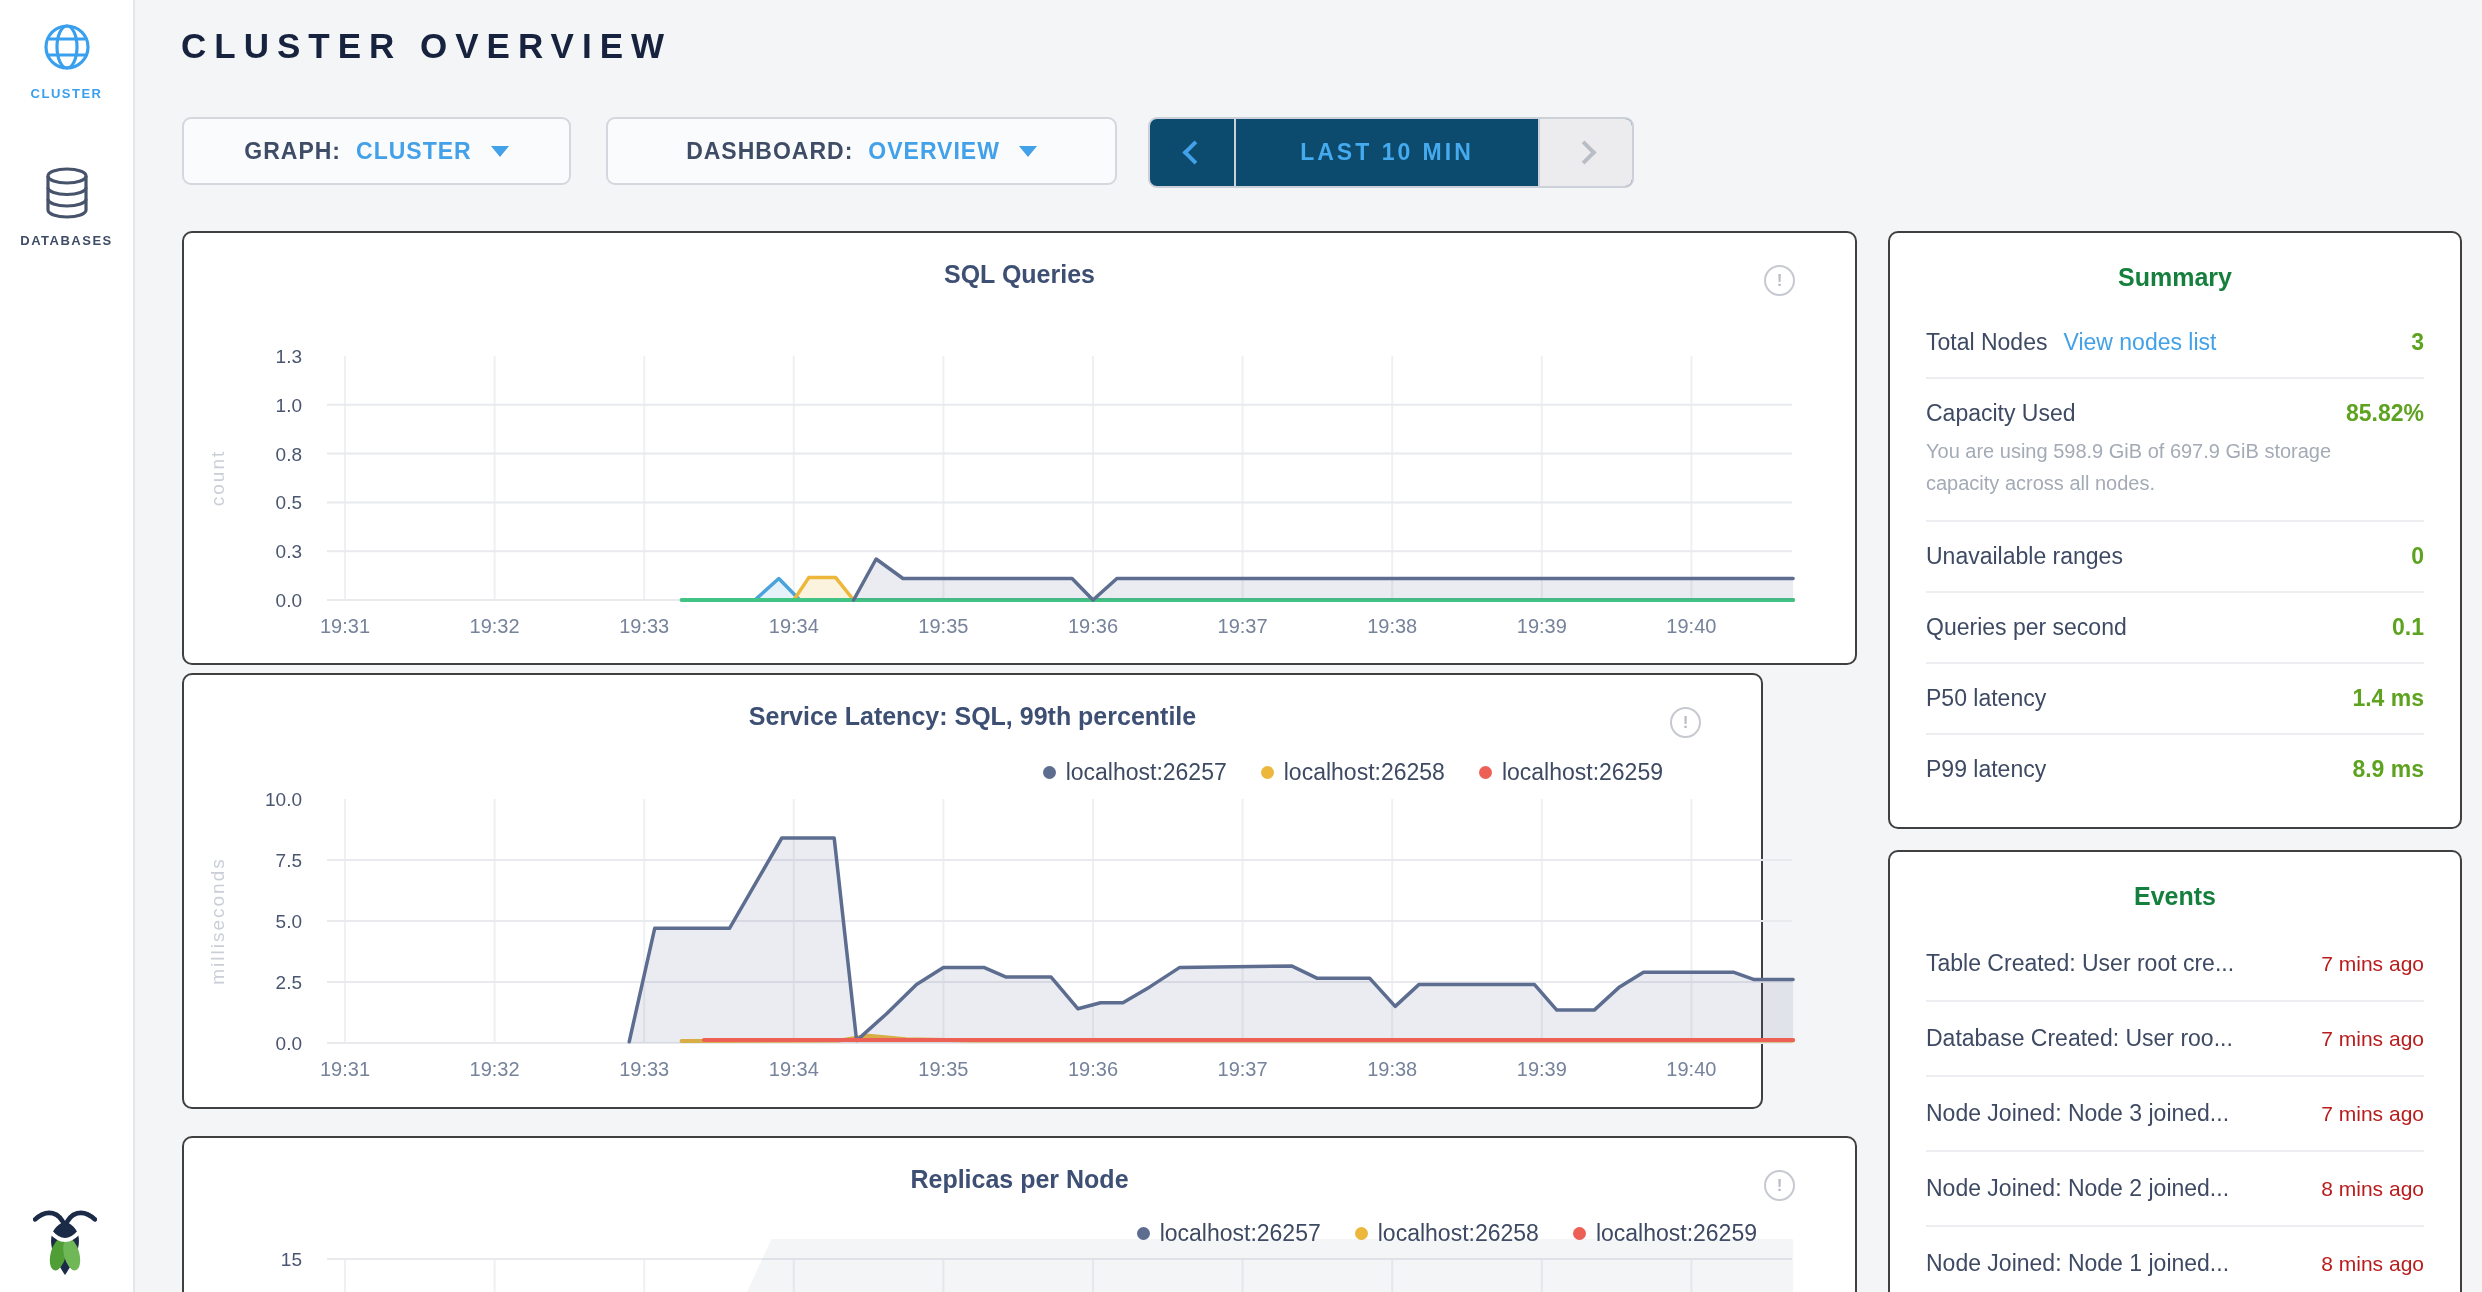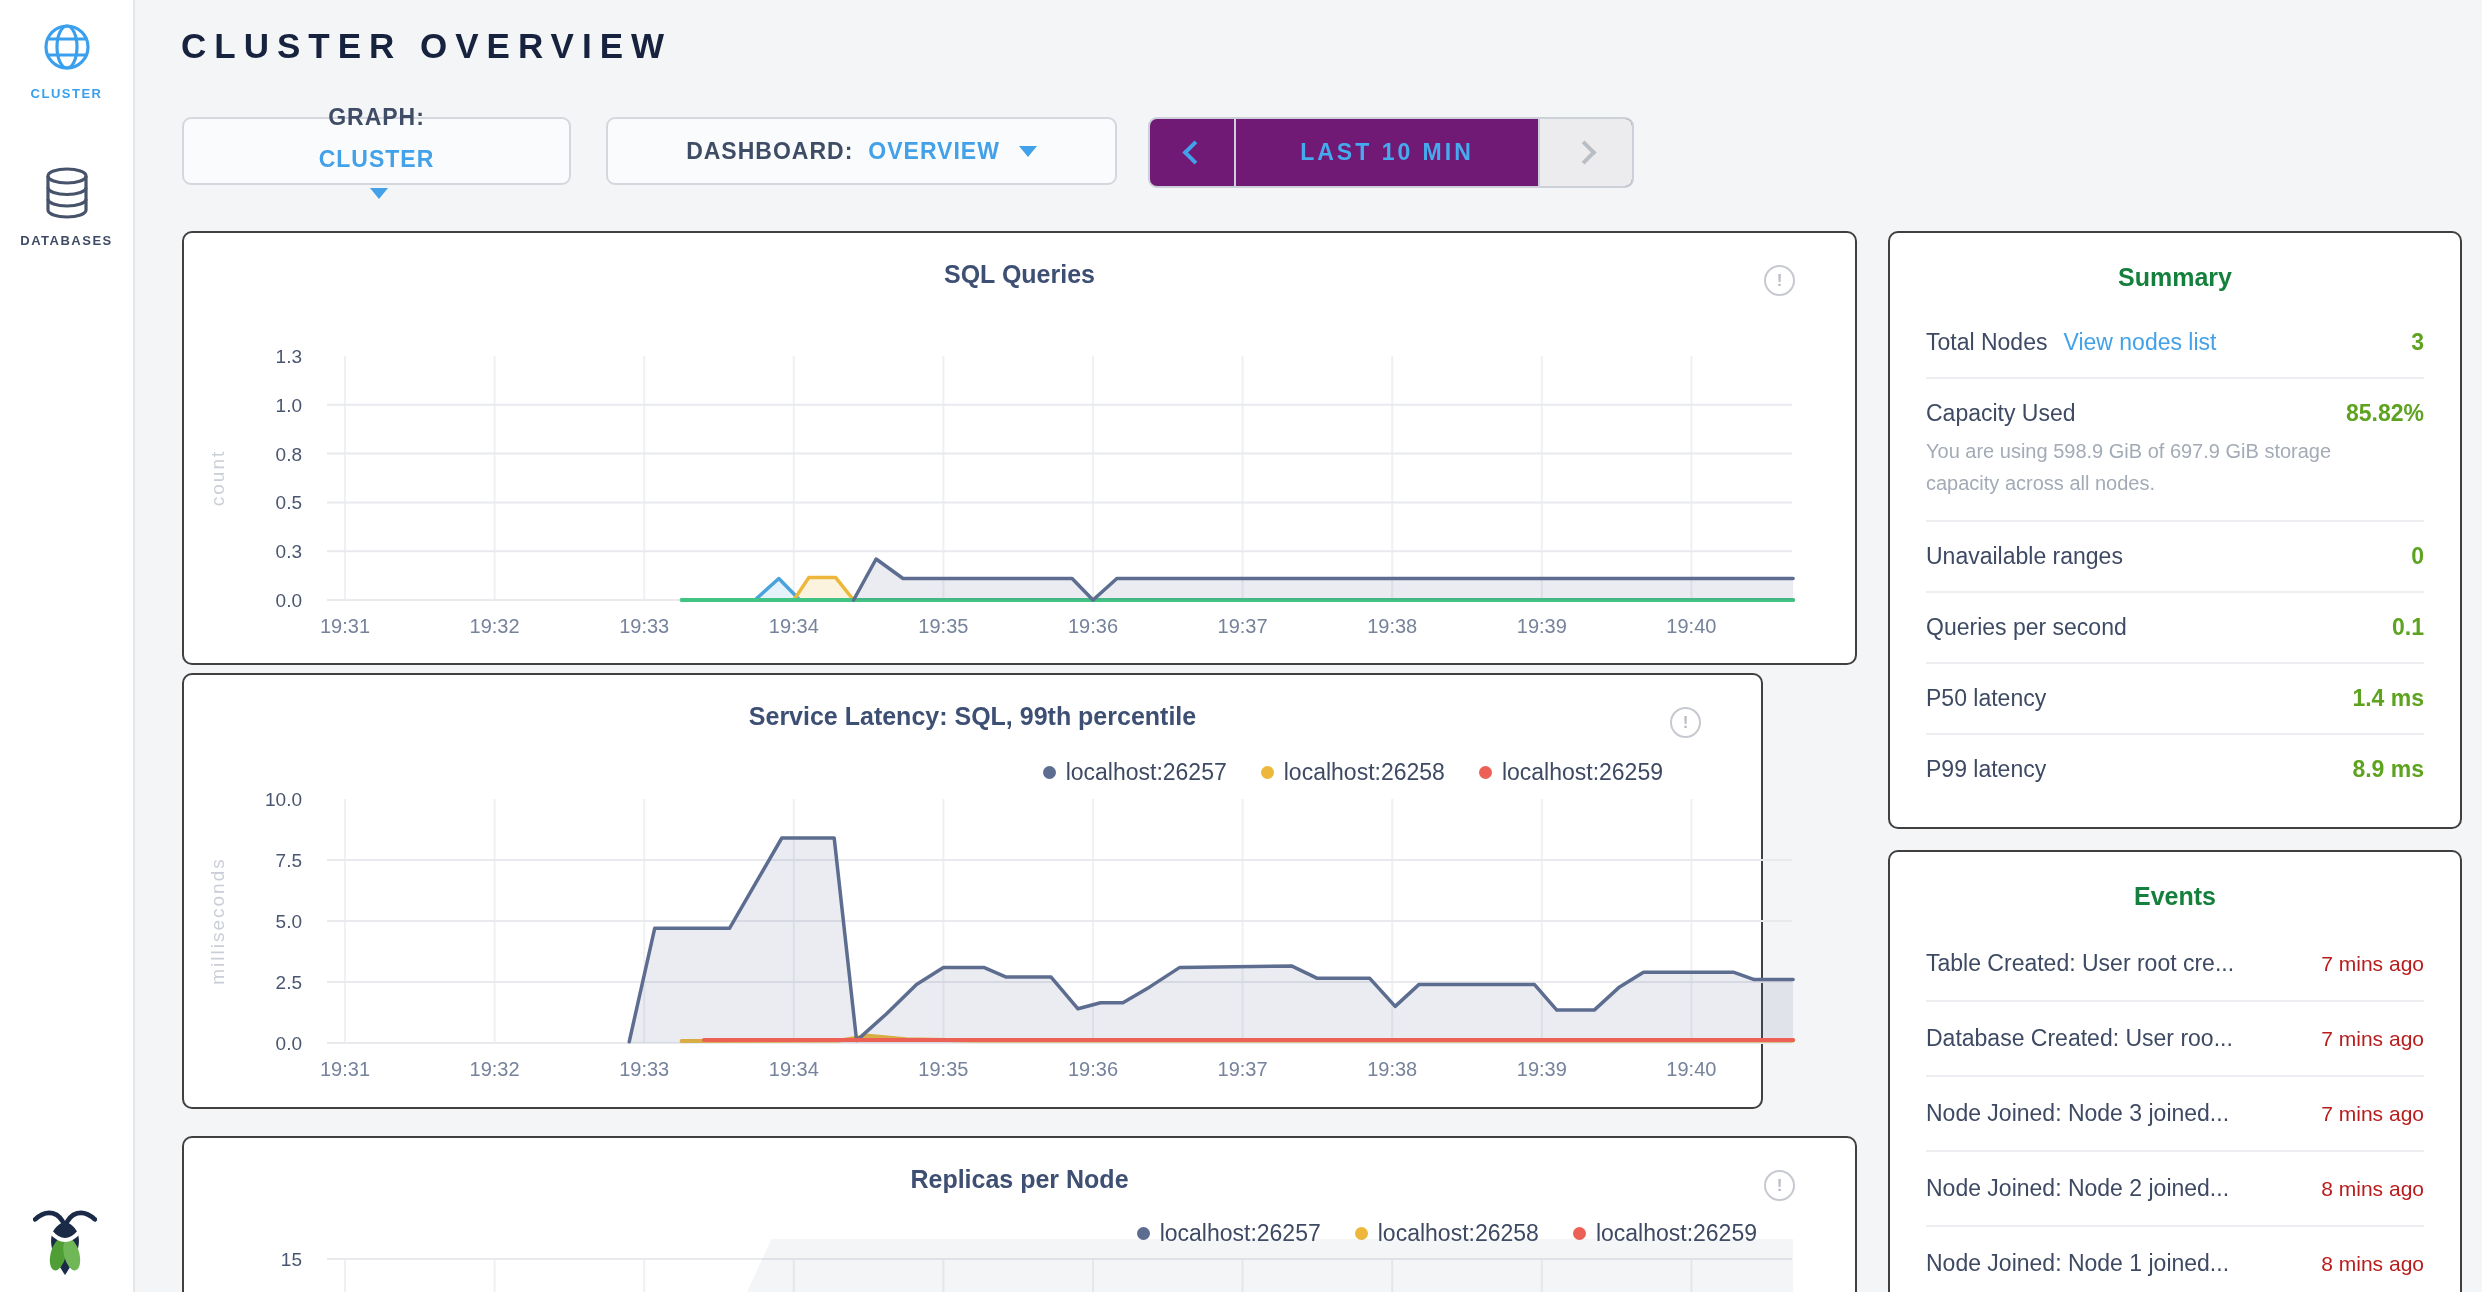--- a/index.html
+++ b/index.html
@@ -10,26 +10,26 @@
   .sidebar{position:absolute;left:0;top:0;width:135px;height:1292px;background:#ffffff;border-right:2px solid #e4e6ea;box-sizing:border-box;}
   .nav-item{position:absolute;left:0;width:133px;text-align:center;cursor:pointer;}
   .nav-icon{display:block;margin:0 auto;}
   .nav-label{display:block;margin-top:10px;font-size:13px;font-weight:700;letter-spacing:1.5px;color:#3f4c66;}
   .nav-item.active .nav-label{color:#3aa0ee;}
   .logo-wrap{position:absolute;left:33px;bottom:16px;width:64px;height:70px;}
 
   
   .page-title{position:absolute;left:181px;top:26px;margin:0;font-size:35px;font-weight:700;letter-spacing:8px;color:#17233e;}
   .dropdown{position:absolute;top:117px;height:68px;box-sizing:border-box;border:2px solid #d4d7dd;border-radius:9px;display:flex;align-items:center;justify-content:center;gap:15px;cursor:pointer;background:#fafbfc;}
-  #dd-graph{left:182px;width:389px;flex-direction:column;}
+  #dd-graph{left:182px;width:389px;}
   #dd-dashboard{left:606px;width:511px;}
   .dd-label{font-size:23px;font-weight:700;color:#3f4c66;letter-spacing:1px;}
   .dd-value{font-size:23px;font-weight:700;color:#42a1e8;letter-spacing:1px;}
   .caret{width:0;height:0;border-left:9px solid transparent;border-right:9px solid transparent;border-top:11px solid #42a1e8;margin-left:4px;}
-  .timerange{position:absolute;left:1148px;top:117px;width:486px;height:71px;box-sizing:border-box;border:2px solid #ccd0d8;border-radius:9px;display:flex;overflow:hidden;background:#701a75;}
+  .timerange{position:absolute;left:1148px;top:117px;width:486px;height:71px;box-sizing:border-box;border:2px solid #ccd0d8;border-radius:9px;display:flex;overflow:hidden;background:#0c4a6e;}
   .tr-btn{border:none;background:transparent;display:flex;align-items:center;justify-content:center;cursor:pointer;padding:0;}
   .tr-prev{width:86px;border-right:2px solid #ccd0d8;}
   .tr-next{width:94px;border-left:2px solid #ccd0d8;background:#ececef;}
   .tr-label{flex:1;display:flex;align-items:center;justify-content:center;font-size:23px;font-weight:700;color:#45aaee;letter-spacing:3px;cursor:pointer;}
   .chev{width:13px;height:13px;border-left:4px solid #42a1e8;border-bottom:4px solid #42a1e8;}
   .chev-left{transform:rotate(45deg);margin-left:4px;}
   .chev-right{transform:rotate(-135deg);border-color:#b9bdc4;margin-right:4px;}
 
   
   .card{position:absolute;background:#ffffff;border:2px solid #404040;border-radius:10px;box-sizing:border-box;}

